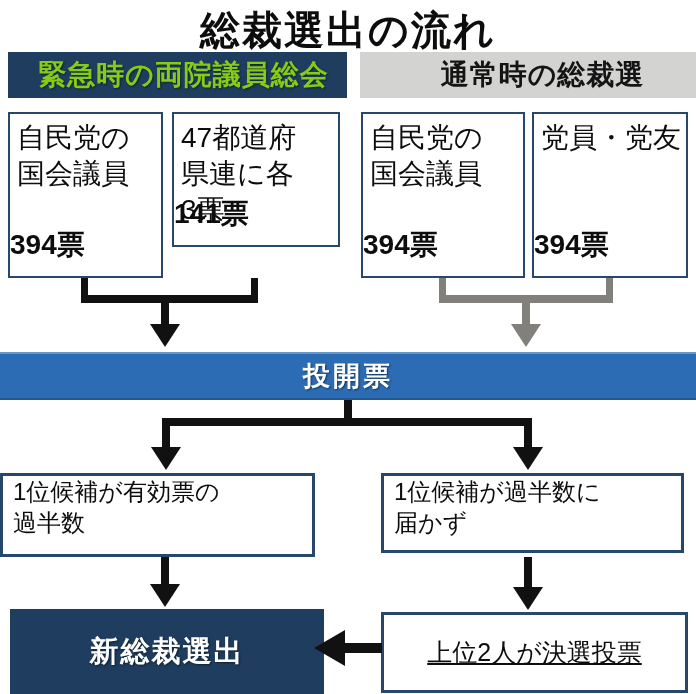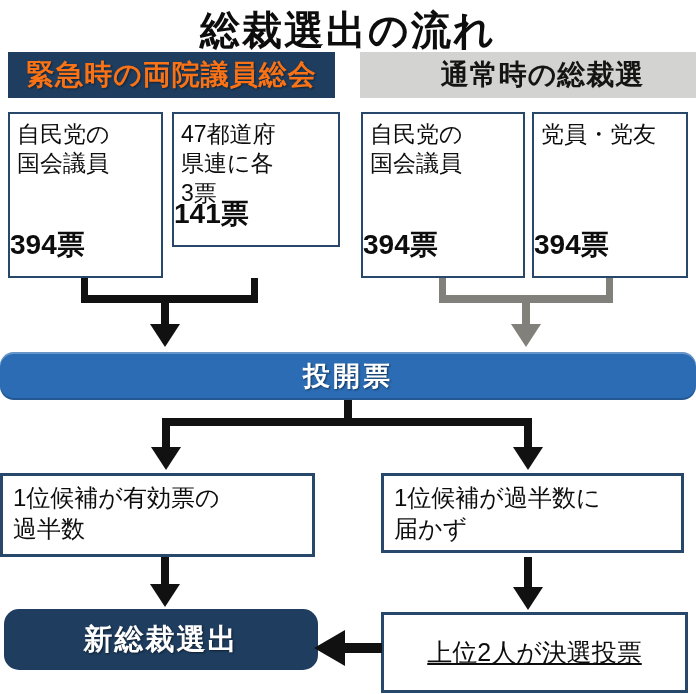--- a/index.html
+++ b/index.html
@@ -10,54 +10,53 @@
   }
   .abs{position:absolute;}
   
   .title{
     left:0;top:3px;width:696px;text-align:center;
     font-size:40px;font-weight:bold;color:#0d0d0d;letter-spacing:2px;
   }
   
   .hdr{display:flex;align-items:center;justify-content:center;
     font-size:28px;font-weight:bold;letter-spacing:1px;}
-  .hdr-navy{background:#1e3d5f;color:#f97316;text-shadow:1px 1px 2px rgba(0,0,0,.45);}
+  .hdr-navy{background:#1e3d5f;color:#84cc16;text-shadow:1px 1px 2px rgba(0,0,0,.45);padding-left:12px;}
   .hdr-gray{background:#d3d3d1;color:#141414;}
   
   .vbox{
     background:#ffffff;border:2px solid #27476b;box-sizing:border-box;
   }
   .vbox .box-label{
     position:absolute;left:7px;top:6px;right:4px;
-    font-size:23px;line-height:1.28;color:#0d0d0d;white-space:pre-line;
+    font-size:28px;line-height:1.28;color:#0d0d0d;white-space:pre-line;
   }
   .vbox .box-votes{
     position:absolute;left:0;right:0;bottom:12px;text-align:left;
     font-size:28px;font-weight:bold;color:#0d0d0d;
   }
   
   .line-black{background:#111111;}
   .line-gray{background:#82807b;}
   .head-down{width:0;height:0;border-left:15px solid transparent;border-right:15px solid transparent;border-top:23px solid #111111;}
   .head-down.gray{border-top-color:#82807b;}
   .head-left{width:0;height:0;border-top:18px solid transparent;border-bottom:18px solid transparent;border-right:31px solid #111111;}
   
   .votebar{
     left:0;top:352px;width:696px;height:48px;background:#2b6cb4;
     box-shadow:inset 0 2px 0 rgba(255,255,255,.28), inset 0 -2px 0 rgba(0,0,0,.18);
     display:flex;align-items:center;justify-content:center;
     color:#ffffff;font-size:27px;font-weight:bold;letter-spacing:3px;
     text-shadow:1px 1px 2px rgba(0,0,0,.5);
-    border-radius:14px;
   }
   
   .obox{
     background:#ffffff;border:3px solid #27476b;box-sizing:border-box;
     font-size:24px;line-height:1.3;color:#0d0d0d;
-    padding:6px 10px;white-space:pre-line;
+    padding:0 10px;white-space:pre-line;
   }
   
   .result-navy{
     background:#1e3d5f;color:#ffffff;display:flex;align-items:center;justify-content:center;
     font-size:29px;font-weight:bold;letter-spacing:2px;text-shadow:1px 1px 2px rgba(0,0,0,.5);
   }
   .result-white{
     background:#ffffff;border:3px solid #27476b;box-sizing:border-box;
     display:flex;align-items:center;justify-content:center;
     font-size:25px;color:#0d0d0d;
@@ -119,19 +118,19 @@
   <div class="abs obox" style="left:0px;top:473px;width:315px;height:84px;">1位候補が有効票の
 過半数</div>
   <div class="abs obox" style="left:381px;top:473px;width:303px;height:80px;">1位候補が過半数に
 届かず</div>
 
   <div class="abs line-black" style="left:161px;top:557px;width:8px;height:28px;"></div>
   <div class="abs head-down" style="left:150px;top:584px;"></div>
   <div class="abs line-black" style="left:524px;top:557px;width:8px;height:30px;"></div>
   <div class="abs head-down" style="left:513px;top:587px;"></div>
 
-  <div class="abs result-navy" style="left:4px;top:609px;width:314px;height:61px;border-radius:15px;">新総裁選出</div>
+  <div class="abs result-navy" style="left:10px;top:609px;width:314px;height:85px;">新総裁選出</div>
   <div class="abs result-white" style="left:381px;top:612px;width:307px;height:81px;text-decoration:underline;">上位2人が決選投票</div>
 
   <div class="abs line-black" style="left:344px;top:643px;width:38px;height:10px;"></div>
   <div class="abs head-left" style="left:314px;top:630px;"></div>
 
 </div>
 
 </body></html>

